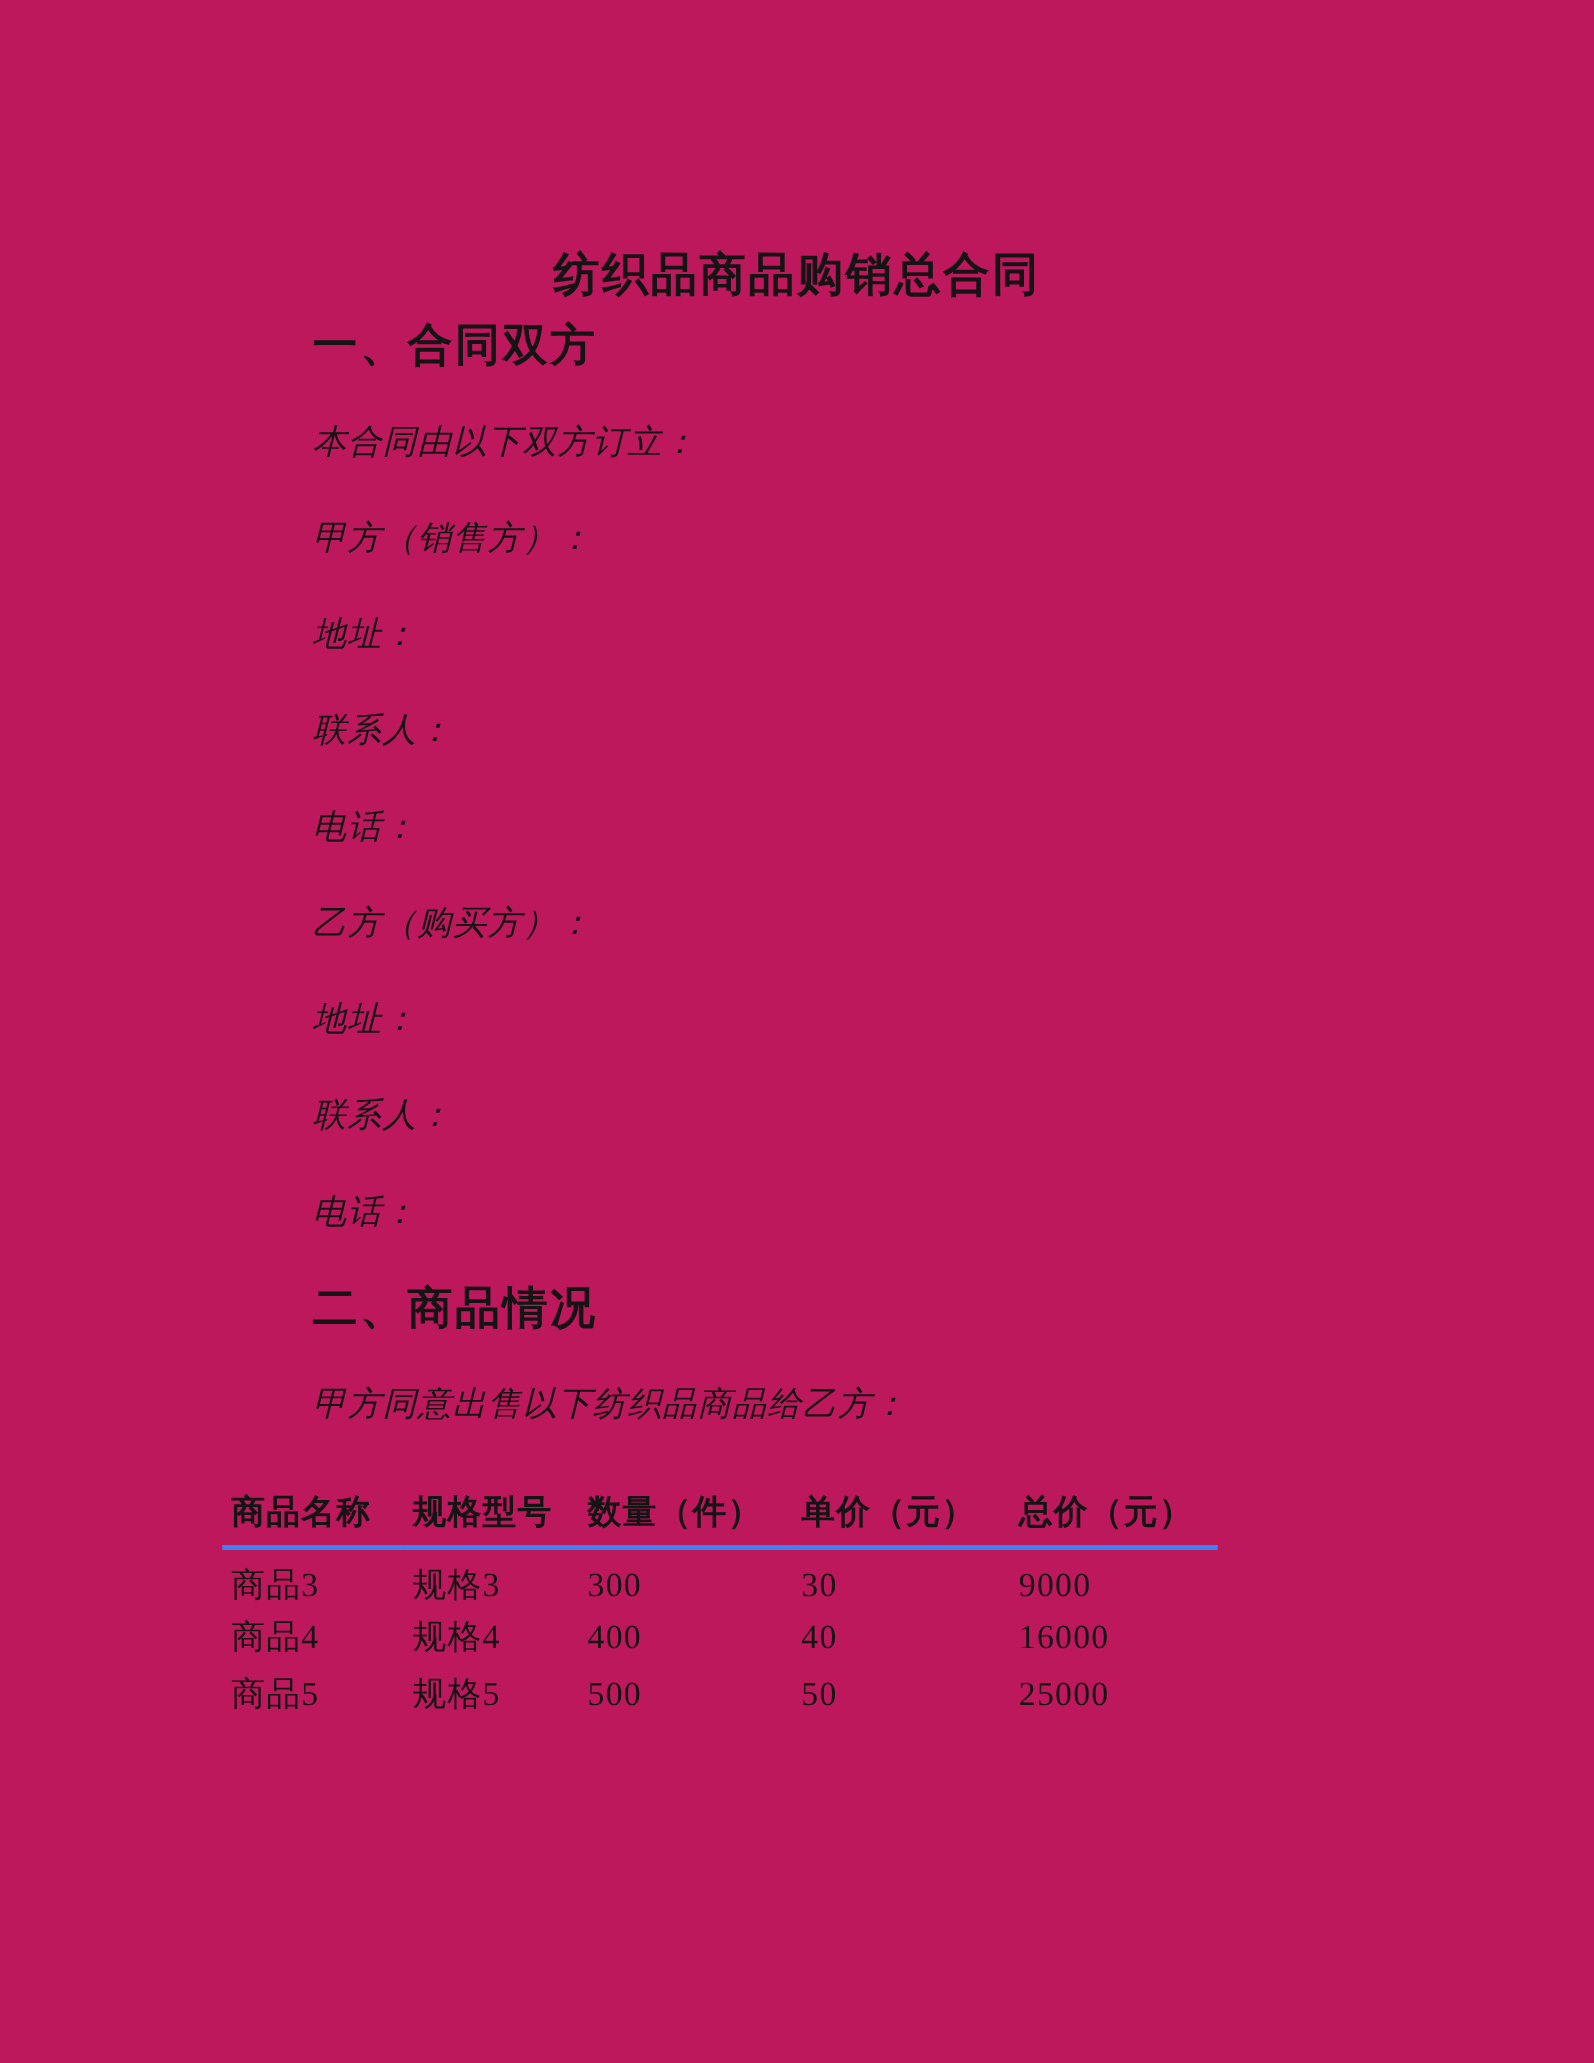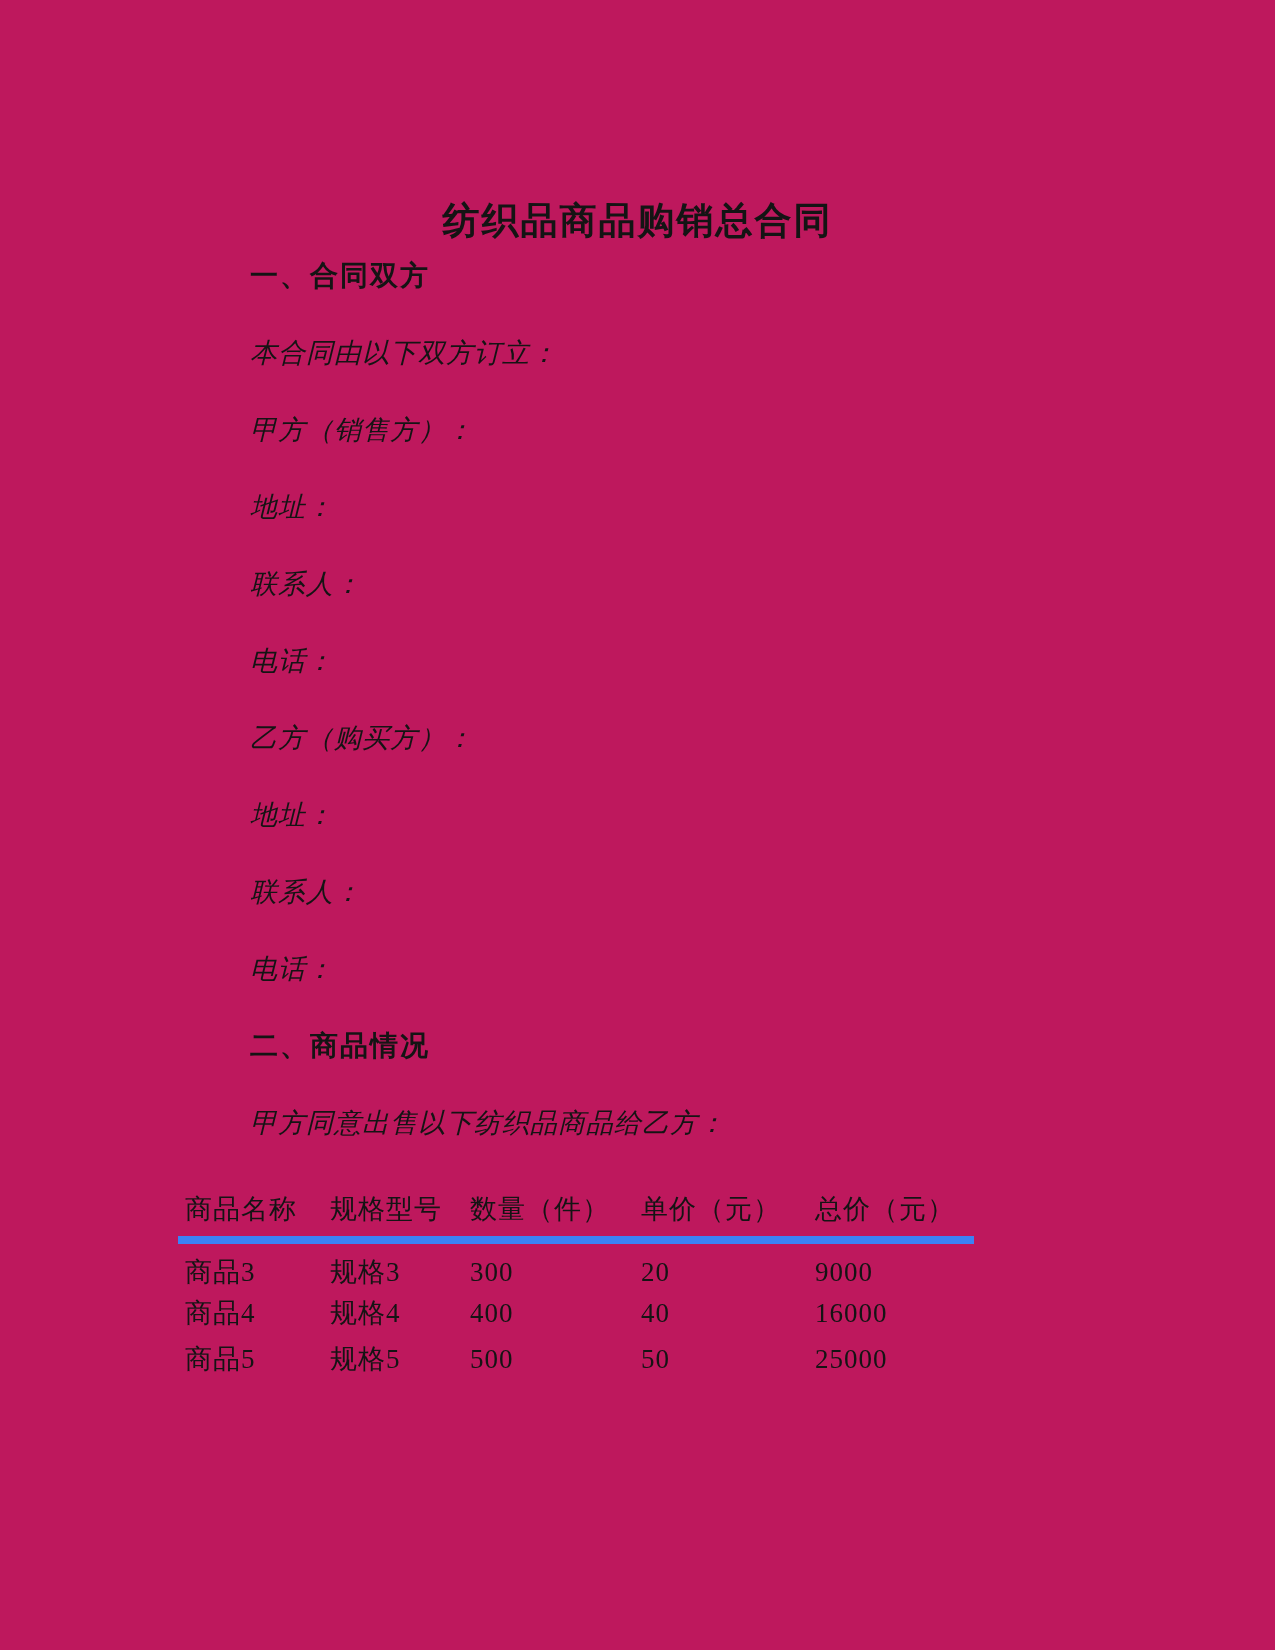--- a/index.html
+++ b/index.html
@@ -17,21 +17,21 @@
     margin: 0;
     padding-top: 198px;
     text-align: center;
     font-size: 37px;
     line-height: 46px;
     font-weight: bold;
     letter-spacing: 2px;
   }
   .sec-heading {
     margin: 16px 0 0 250px;
-    font-size: 28px;
+    font-size: 36px;
     line-height: 32px;
     font-weight: bold;
     letter-spacing: 2px;
   }
   .line {
     margin: 45px 0 0 250px;
     font-size: 27px;
     line-height: 32px;
     letter-spacing: 1px;
     font-style: italic;
@@ -44,24 +44,24 @@
     table-layout: fixed;
     font-size: 27px;
     letter-spacing: 1px;
   }
   .goods-table col.c1 { width: 145px; }
   .goods-table col.c2 { width: 140px; }
   .goods-table col.c3 { width: 171px; }
   .goods-table col.c4 { width: 174px; }
   .goods-table col.c5 { width: 166px; }
   .goods-table th {
-    font-weight: normal;
+    font-weight: bold;
     text-align: left;
     padding: 0 0 9px 7px;
-    border-bottom: 8px solid #3b82f6;
+    border-bottom: 4px solid #3b82f6;
     white-space: nowrap;
   }
   .goods-table td {
     text-align: left;
     padding: 0 0 0 7px;
     height: 46px;
     vertical-align: middle;
     white-space: nowrap;
   }
   .goods-table tbody tr:first-child td { padding-top: 10px; }
@@ -104,21 +104,21 @@
         <th>数量（件）</th>
         <th>单价（元）</th>
         <th>总价（元）</th>
       </tr>
     </thead>
     <tbody>
       <tr>
         <td>商品3</td>
         <td>规格3</td>
         <td>300</td>
-        <td>20</td>
+        <td>30</td>
         <td>9000</td>
       </tr>
       <tr>
         <td>商品4</td>
         <td>规格4</td>
         <td>400</td>
         <td>40</td>
         <td>16000</td>
       </tr>
       <tr>

